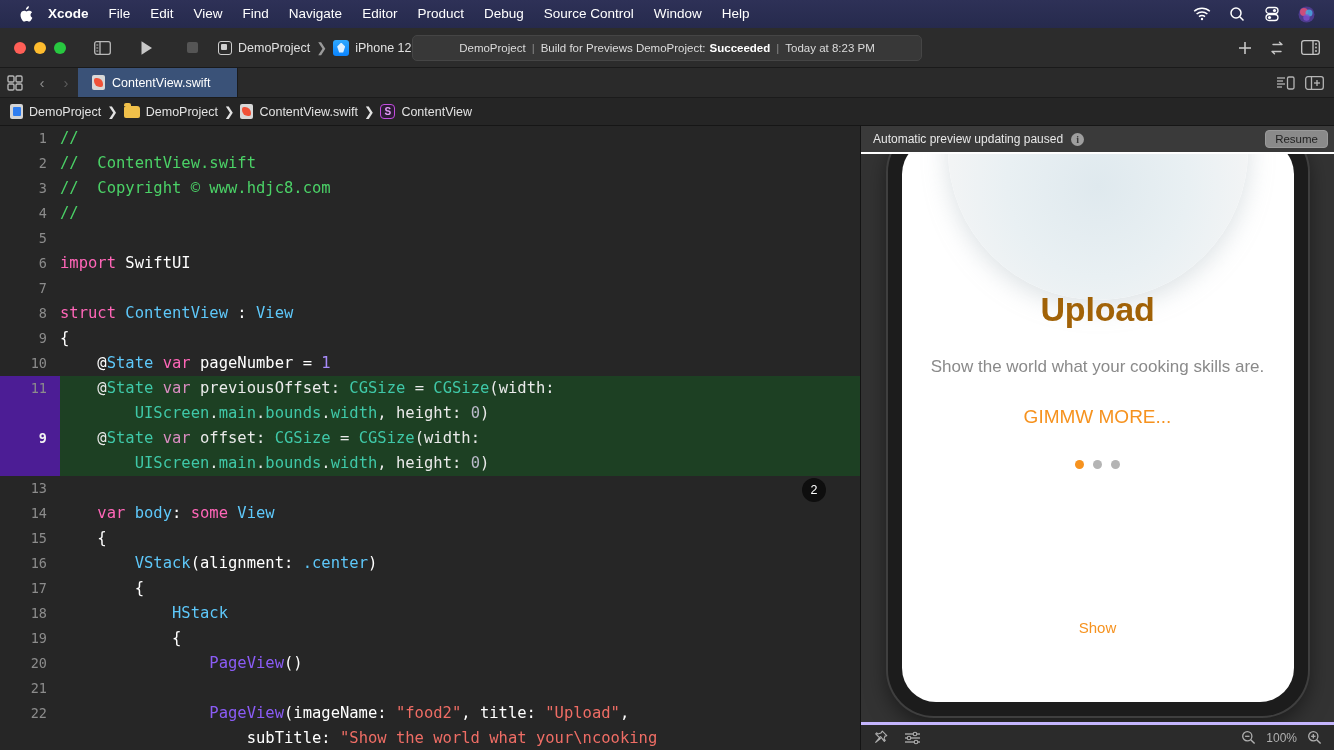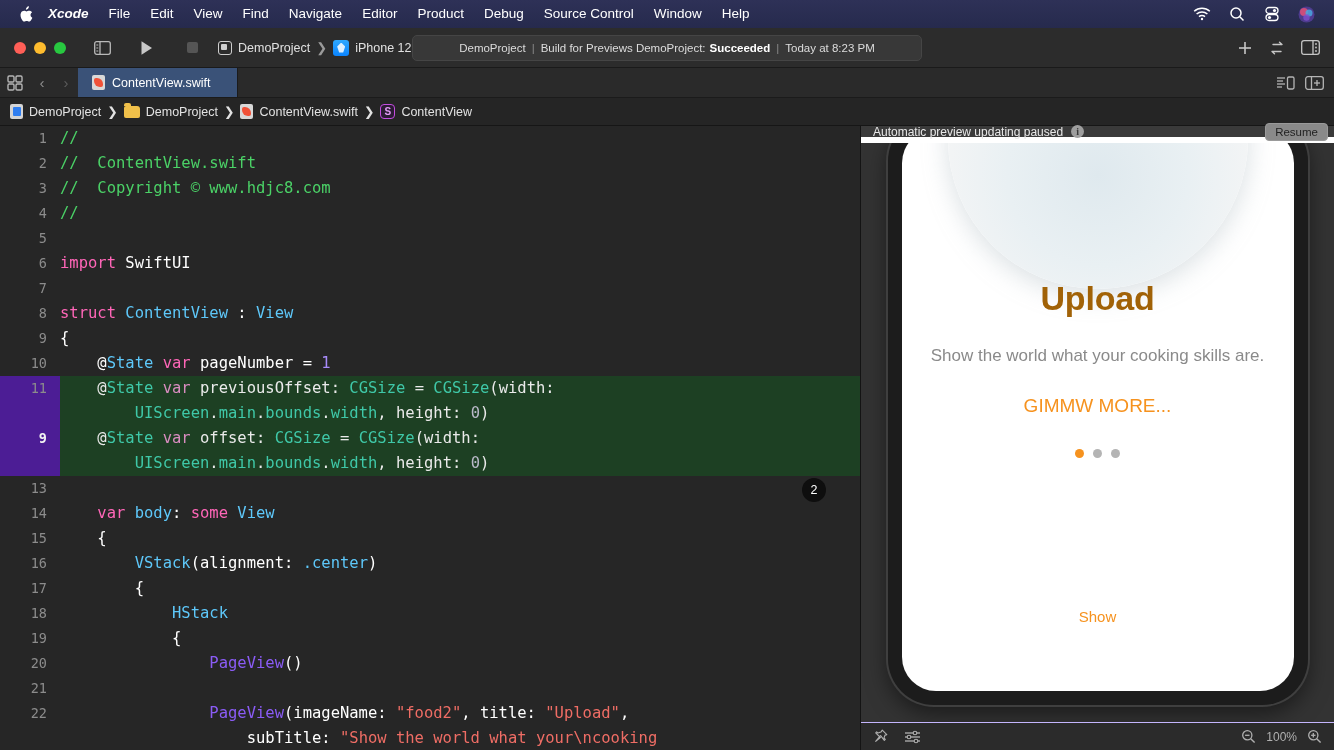--- a/index.html
+++ b/index.html
@@ -8,21 +8,21 @@
 
   
   #menubar{
     height:28px; width:100%;
     background:linear-gradient(180deg,#2e3157 0%,#262a4d 100%);
     display:flex; align-items:center; padding:0 12px;
     font-size:13.5px; color:#fff; position:relative; z-index:30;
   }
   .menu-apple{ width:26px; display:flex; justify-content:center; align-items:center; font-size:15px; }
   .menu-item{ padding:0 10px; white-space:nowrap; line-height:28px; }
-  .menu-item.bold{ font-weight:bold;font-style:italic; }
+  .menu-item.bold{ font-weight:bold; }
   .menu-right{ margin-left:auto; display:flex; align-items:center; gap:16px; padding-right:6px;}
   .mb-icon{ width:19px; height:19px; display:flex; align-items:center; justify-content:center;}
 
   
   #toolbar{
     height:40px; background:#2c2c2c; border-bottom:1px solid #1a1a1a;
     display:flex; align-items:center; padding:0 10px; position:relative;
   }
   .traffic{ display:flex; gap:8px; align-items:center; width:78px; padding-left:4px;}
   .dot{ width:12px; height:12px; border-radius:50%;}
@@ -92,22 +92,22 @@
   .hl .c-type,.hl .c-prop,.hl .c-attr{color:#3fc8a8;}
   .hl .c-kw{color:#d98cc0;}
   .hl .c-plain{color:#eaeaea;}
   .hl .c-num{color:#b9b9c9;}
   .badge2{ position:absolute; right:34px; top:352px; width:24px;height:24px;border-radius:50%;
      background:#0e0e0e; color:#fff; font-size:12.5px; display:flex;align-items:center;justify-content:center;
      font-family:"Liberation Sans",sans-serif; z-index:5;}
 
   
   #preview{ flex:1; background:#333333; border-left:1px solid #141414; display:flex; flex-direction:column; position:relative;}
-  .pv-head{ height:17px; background:#3a3a3a; display:flex; align-items:center; padding:0 6px 0 12px;
-     font-size:12px; color:#e8e8e8; border-bottom:6px solid #ffffff; gap:8px;}
+  .pv-head{ height:28px; background:#3a3a3a; display:flex; align-items:center; padding:0 6px 0 12px;
+     font-size:12px; color:#e8e8e8; border-bottom:2px solid #ffffff; gap:8px;}
   .info-ic{ width:13px;height:13px;border-radius:50%;background:#9e9e9e;color:#3a3a3a;font-size:10px;
      font-weight:bold;display:flex;align-items:center;justify-content:center; font-family:"Liberation Serif",serif;}
   .resume-btn{ margin-left:auto; background:#8a8a8a; color:#1f1f1f; font-size:11.5px; border-radius:4px;
      padding:2px 9px; border:1px solid #9a9a9a;}
   .pv-body{ flex:1; position:relative; overflow:hidden; background:#333333;}
   .phone{
     position:absolute; left:50%; transform:translateX(-50%); top:-28px;
     width:420px; height:590px; background:#1c1c1c; border-radius:46px;
     box-shadow:0 0 0 2px #3f3f3f, 0 8px 22px rgba(0,0,0,.5);
     padding:14px;
@@ -120,21 +120,21 @@
     box-shadow:0 6px 26px rgba(150,165,175,.35);
   }
   .screen-content{ position:absolute; left:0; right:0; top:150px; text-align:center; padding:0 26px;}
   .pv-title{ font-size:34px; font-weight:bold; color:#a16207; letter-spacing:-.2px;}
   .pv-sub{ font-size:17px; color:#8a8a8a; line-height:23px; margin-top:26px;}
   .pv-cta{ font-size:19px; color:#f6921e; margin-top:28px;}
   .dots{ display:flex; gap:9px; justify-content:center; margin-top:32px;}
   .dots i{ width:9px;height:9px;border-radius:50%; background:#b4b4b4; display:block;}
   .dots i.on{ background:#f6921e;}
   .skip{ position:absolute; left:0; right:0; bottom:66px; text-align:center; font-size:15px; color:#f6921e;}
-  .pv-foot{ height:28px; background:#2b2b2b; border-top:1px solid #c4b5fd; display:flex; align-items:center;
+  .pv-foot{ height:28px; background:#2b2b2b; border-top:3px solid #c4b5fd; display:flex; align-items:center;
      padding:0 12px; gap:16px; color:#b0b0b0; font-size:12px;}
   .pv-foot .right{ margin-left:auto; display:flex; align-items:center; gap:10px;}
   svg{ display:block; }
 </style>
 </head>
 <body>
 
 <div id="menubar">
   <div class="menu-apple">
     <svg width="15" height="17" viewBox="0 0 15 17">

